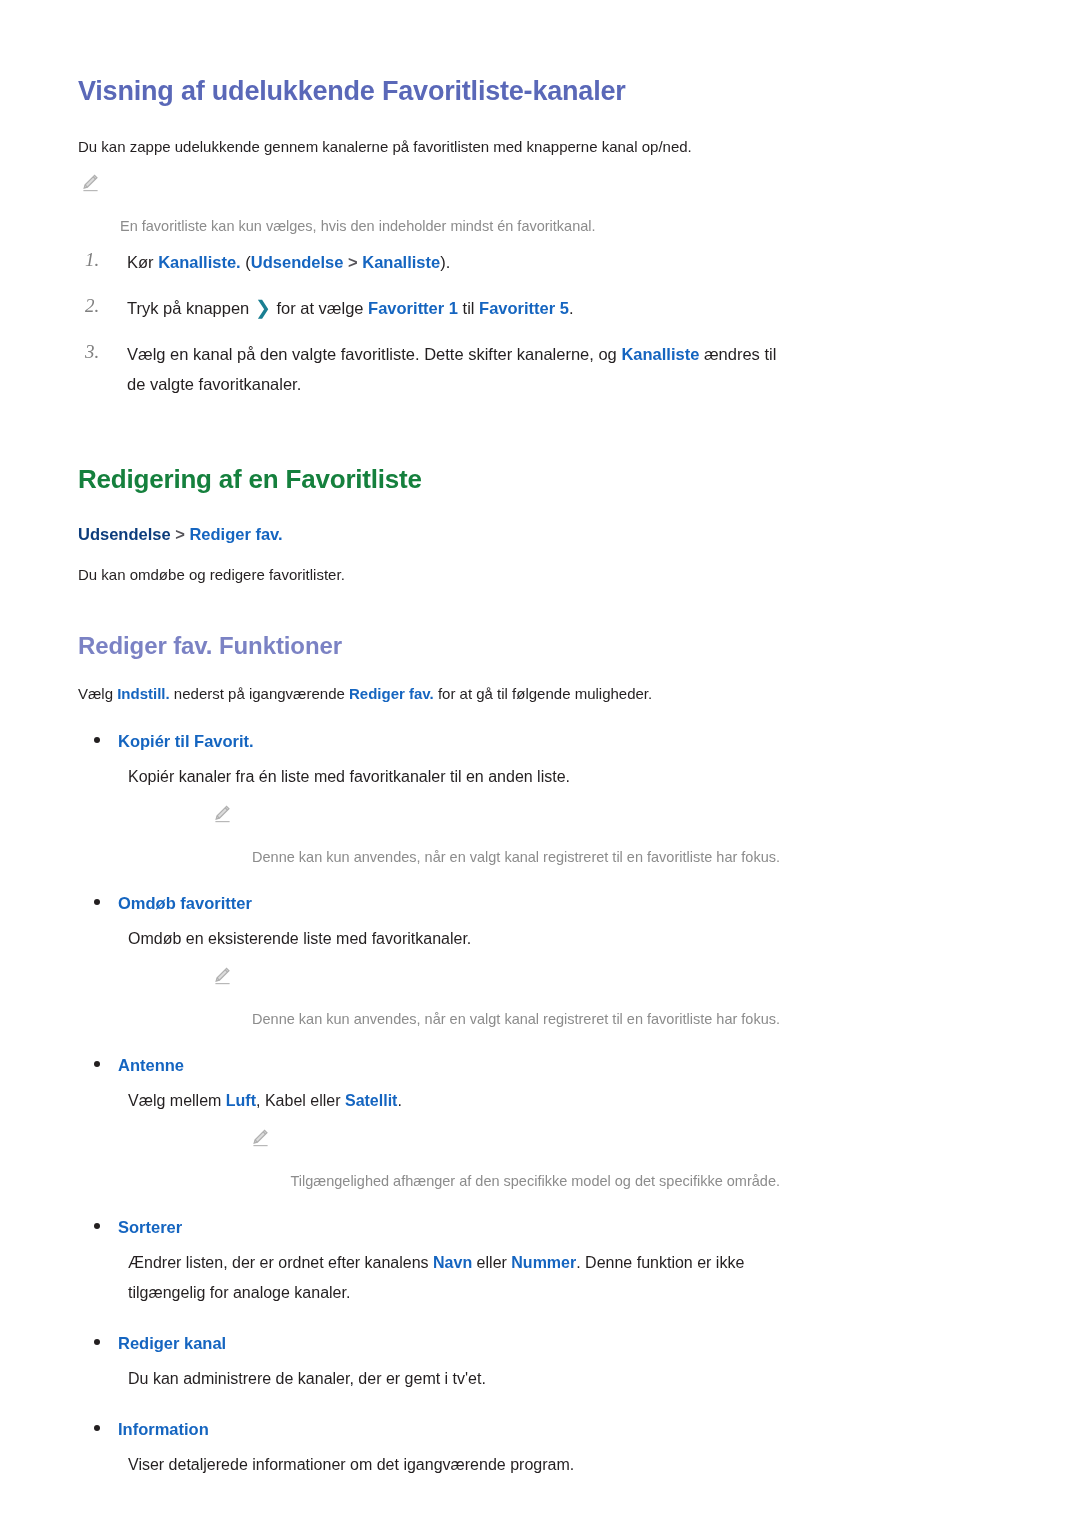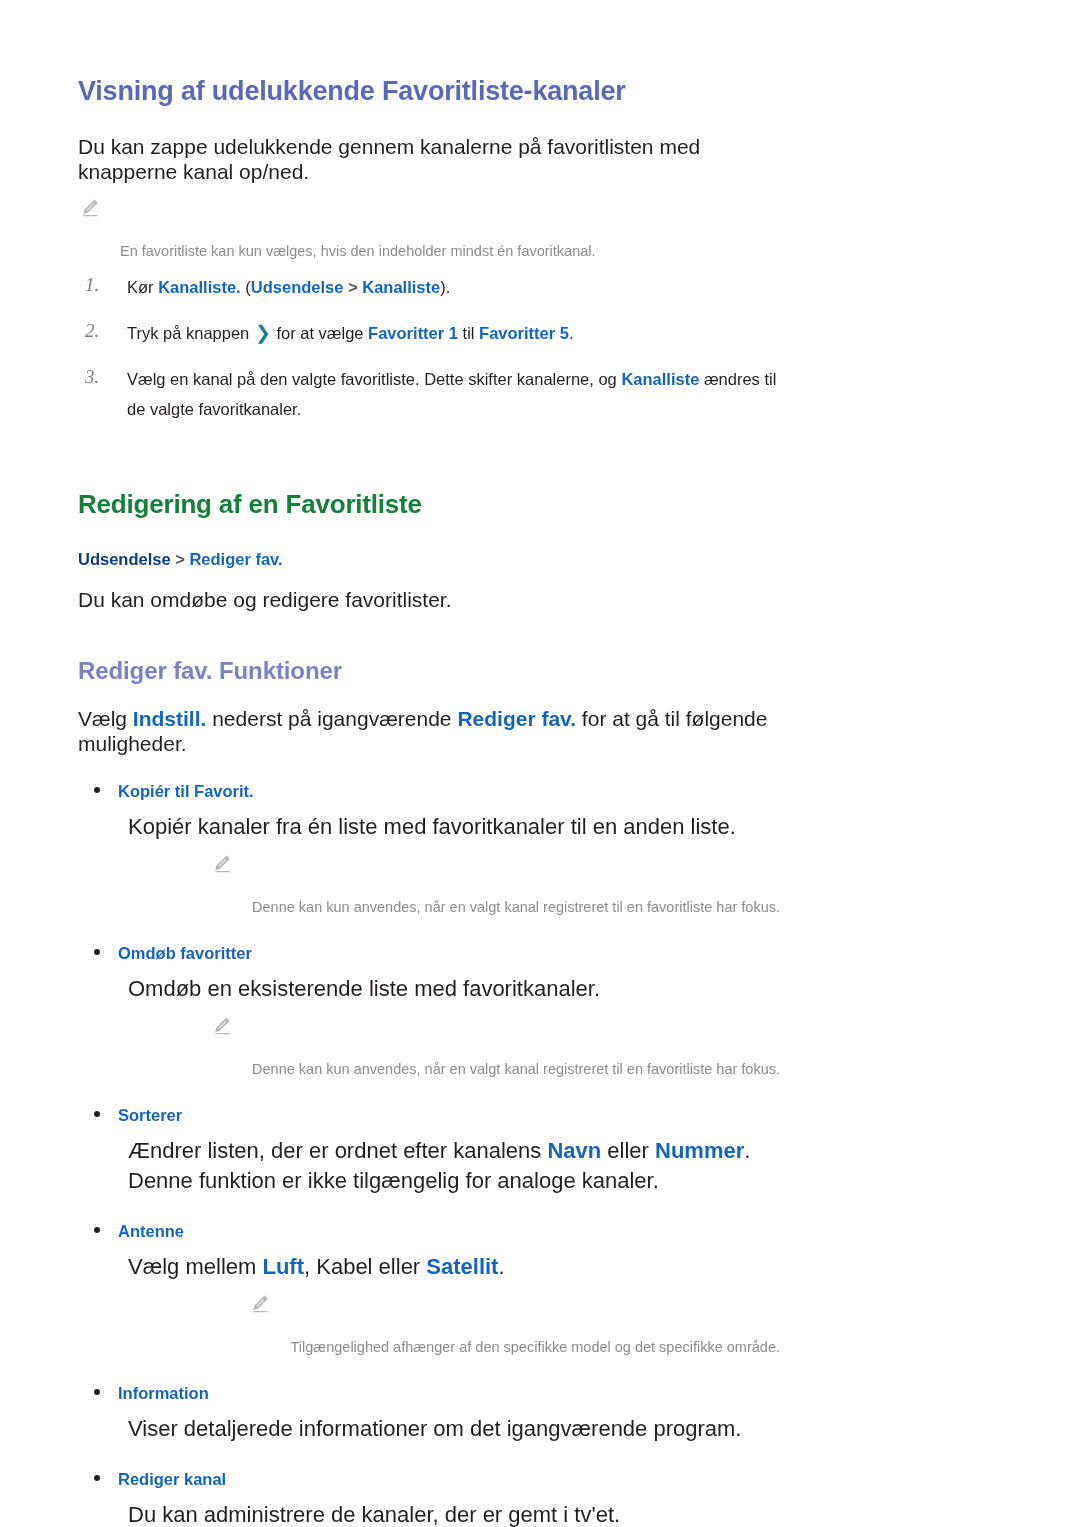--- a/index.html
+++ b/index.html
@@ -44,21 +44,21 @@
     font-size: 24px;
     line-height: 26px;
     font-weight: bold;
     color: #7b82c4;
     margin: 46px 0 22px 0;
     letter-spacing: -0.1px;
   }
 
   
   p.body {
-    font-size: 21px;
+    font-size: 15px;
     line-height: 25px;
     color: #231f20;
     margin: 0 0 12px 0;
     max-width: 878px;
   }
   .b-blue   { font-weight: bold; color: #1565c0; }
   .b-navy   { font-weight: bold; color: #0d3d7c; }
   .sep      { color: #56545a; font-weight: bold; }
   .chevron  {
     color: #1a7f92;
@@ -141,21 +141,21 @@
     top: -4px;
   }
   .opt-head .opt-label {
     font-size: 16.5px;
     line-height: 22px;
     font-weight: bold;
     color: #1565c0;
     text-align: center;
   }
   .opt-body {
-    font-size: 22px;
+    font-size: 16px;
     line-height: 30px;
     color: #231f20;
     margin: 0 0 6px 0;
     padding-left: 50px;
     max-width: 878px;
   }
 </style>
 </head>
 <body>
 
@@ -246,28 +246,20 @@
             <line x1="3.4" y1="17.6" x2="17.6" y2="17.6" stroke="#b8b8b8" stroke-width="1.2"></line>
           </svg>
         </span>
         <span class="note-text">Denne kan kun anvendes, når en valgt kanal registreret til en favoritliste har fokus.</span>
       </div>
     </div>
 
     <div class="opt">
       <div class="opt-head">
         <span class="dot"></span>
-        <span class="opt-label">Sorterer</span>
-      </div>
-      <p class="opt-body"><span>Ændrer listen, der er ordnet efter kanalens </span><span class="b-blue">Navn</span><span> eller </span><span class="b-blue">Nummer</span><span>. Denne funktion er ikke tilgængelig for analoge kanaler.</span></p>
-    </div>
-
-    <div class="opt">
-      <div class="opt-head">
-        <span class="dot"></span>
         <span class="opt-label">Antenne</span>
       </div>
       <p class="opt-body"><span>Vælg mellem </span><span class="b-blue">Luft</span><span>, Kabel  eller </span><span class="b-blue">Satellit</span><span>.</span></p>
       <div class="note indent">
         <span class="pencil-icon">
           <svg width="22" height="20" viewBox="0 0 22 20" xmlns="http://www.w3.org/2000/svg">
             <g fill="none" stroke="#b0b0b0" stroke-width="1.3">
               <path d="M14.6 2.4 L16.9 4.7 L7.4 14.2 L4.2 15.1 L5.1 11.9 Z" fill="#dcdcdc"></path>
               <path d="M13.2 3.8 L15.5 6.1"></path>
               <path d="M5.1 11.9 L7.4 14.2"></path>
@@ -275,27 +267,35 @@
             <line x1="3.4" y1="17.6" x2="17.6" y2="17.6" stroke="#b8b8b8" stroke-width="1.2"></line>
           </svg>
         </span>
         <span class="note-text">Tilgængelighed afhænger af den specifikke model og det specifikke område.</span>
       </div>
     </div>
 
     <div class="opt">
       <div class="opt-head">
         <span class="dot"></span>
+        <span class="opt-label">Sorterer</span>
+      </div>
+      <p class="opt-body"><span>Ændrer listen, der er ordnet efter kanalens </span><span class="b-blue">Navn</span><span> eller </span><span class="b-blue">Nummer</span><span>. Denne funktion er ikke tilgængelig for analoge kanaler.</span></p>
+    </div>
+
+    <div class="opt">
+      <div class="opt-head">
+        <span class="dot"></span>
+        <span class="opt-label">Rediger kanal</span>
+      </div>
+      <p class="opt-body"><span>Du kan administrere de kanaler, der er gemt i tv'et.</span></p>
+    </div>
+
+    <div class="opt">
+      <div class="opt-head">
+        <span class="dot"></span>
         <span class="opt-label">Information</span>
       </div>
       <p class="opt-body"><span>Viser detaljerede informationer om det igangværende program.</span></p>
-    </div>
-
-    <div class="opt">
-      <div class="opt-head">
-        <span class="dot"></span>
-        <span class="opt-label">Rediger kanal</span>
-      </div>
-      <p class="opt-body"><span>Du kan administrere de kanaler, der er gemt i tv'et.</span></p>
     </div>
 
   </div>
 </div>
 
 </body></html>

